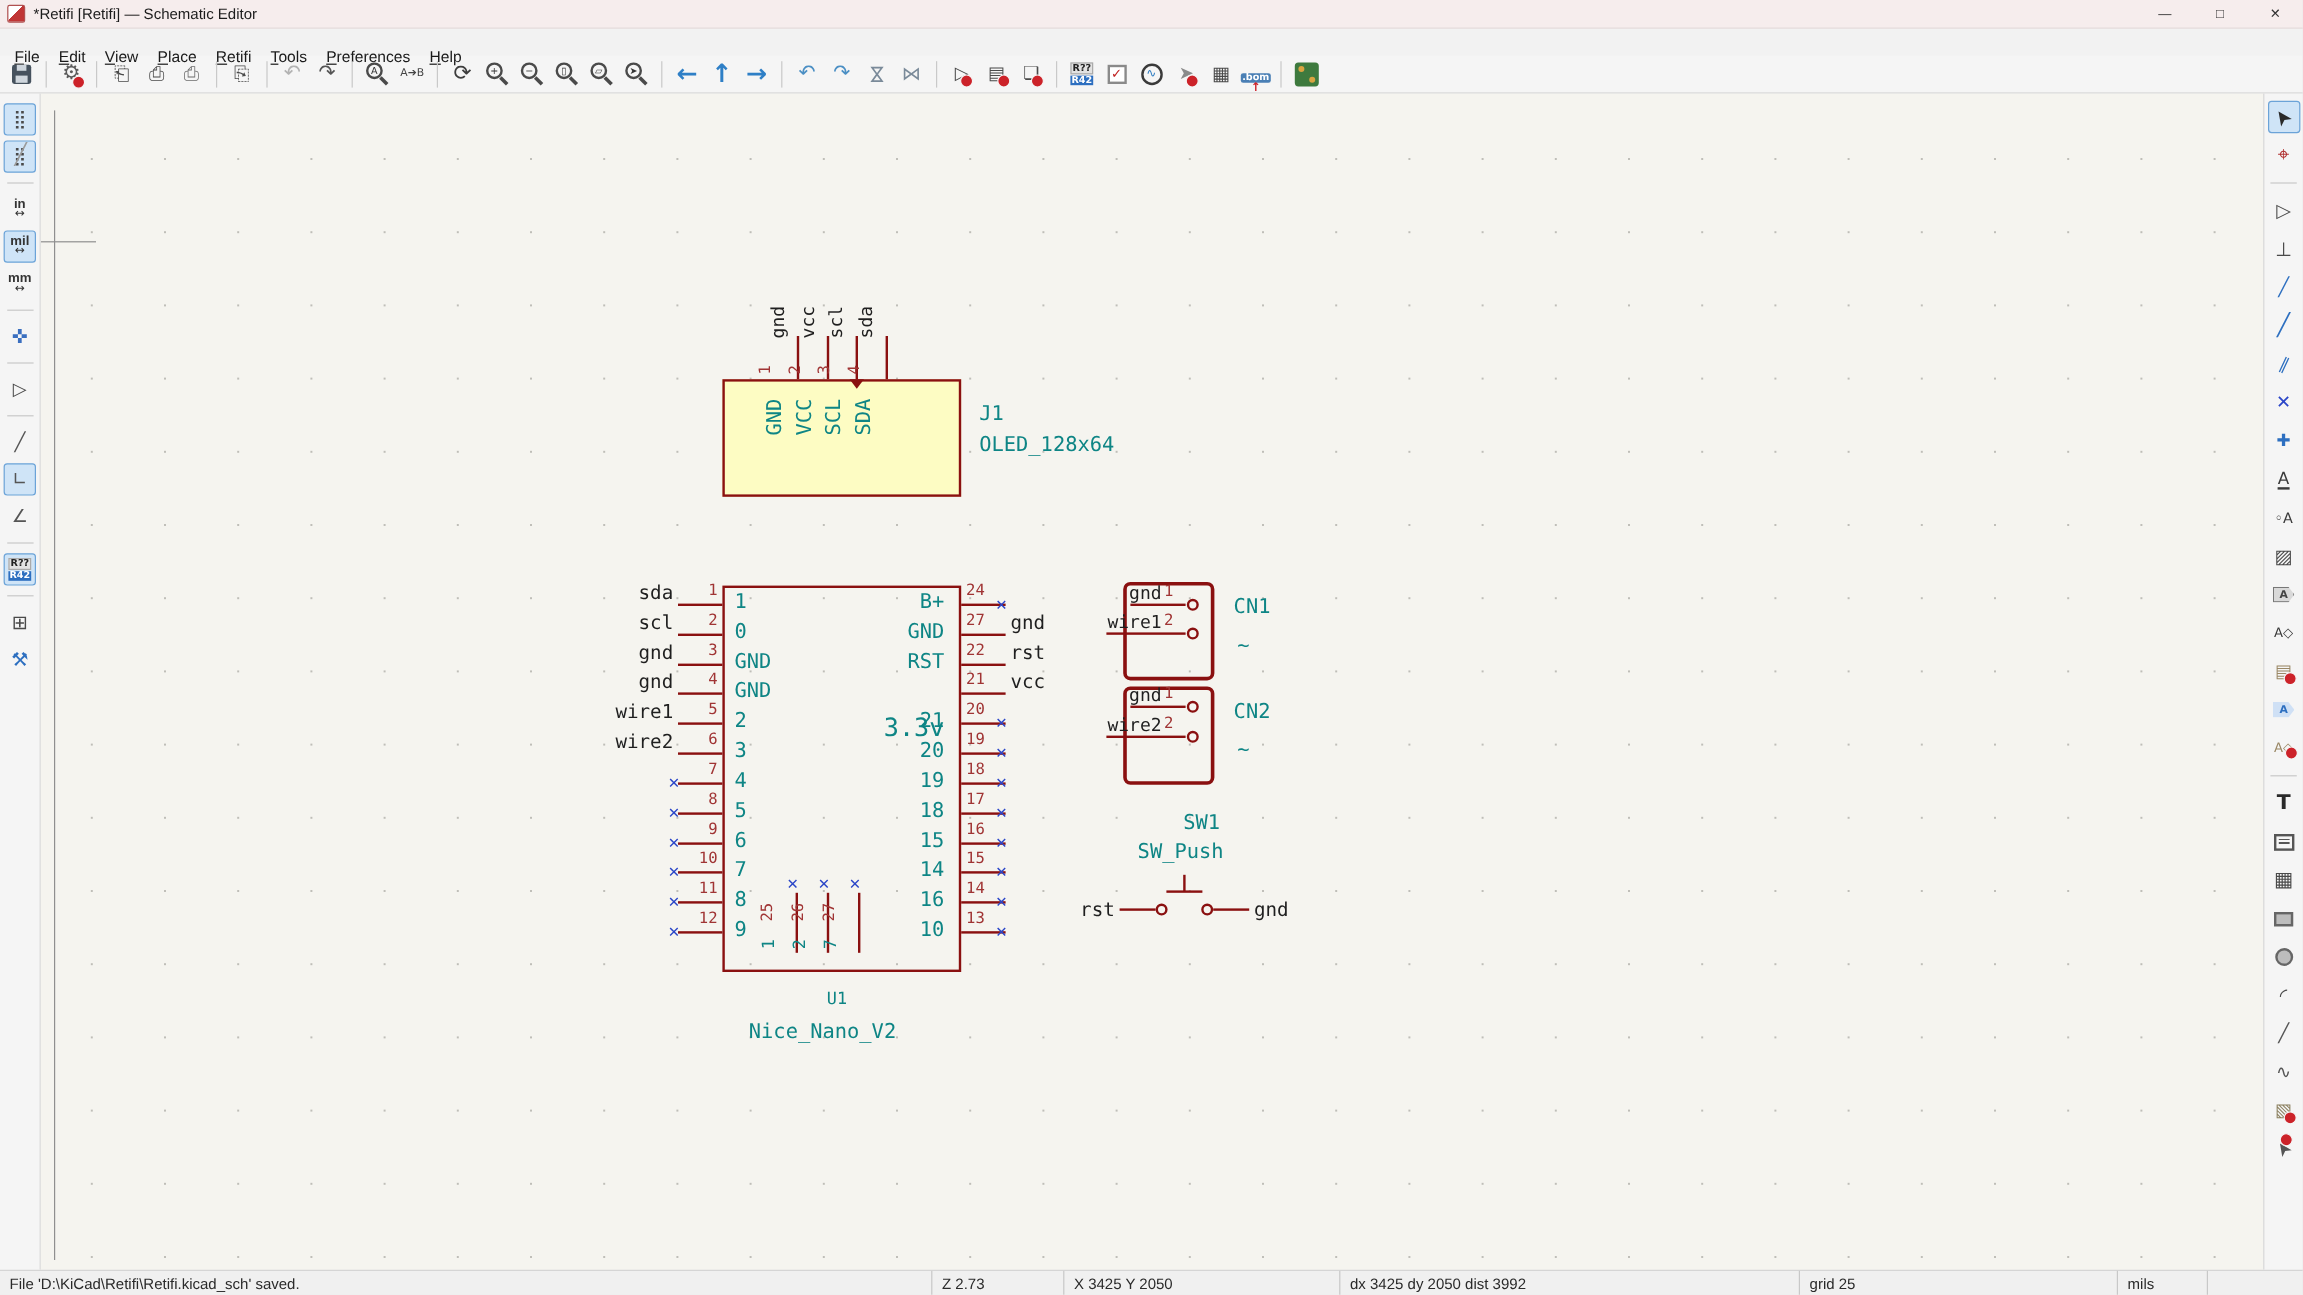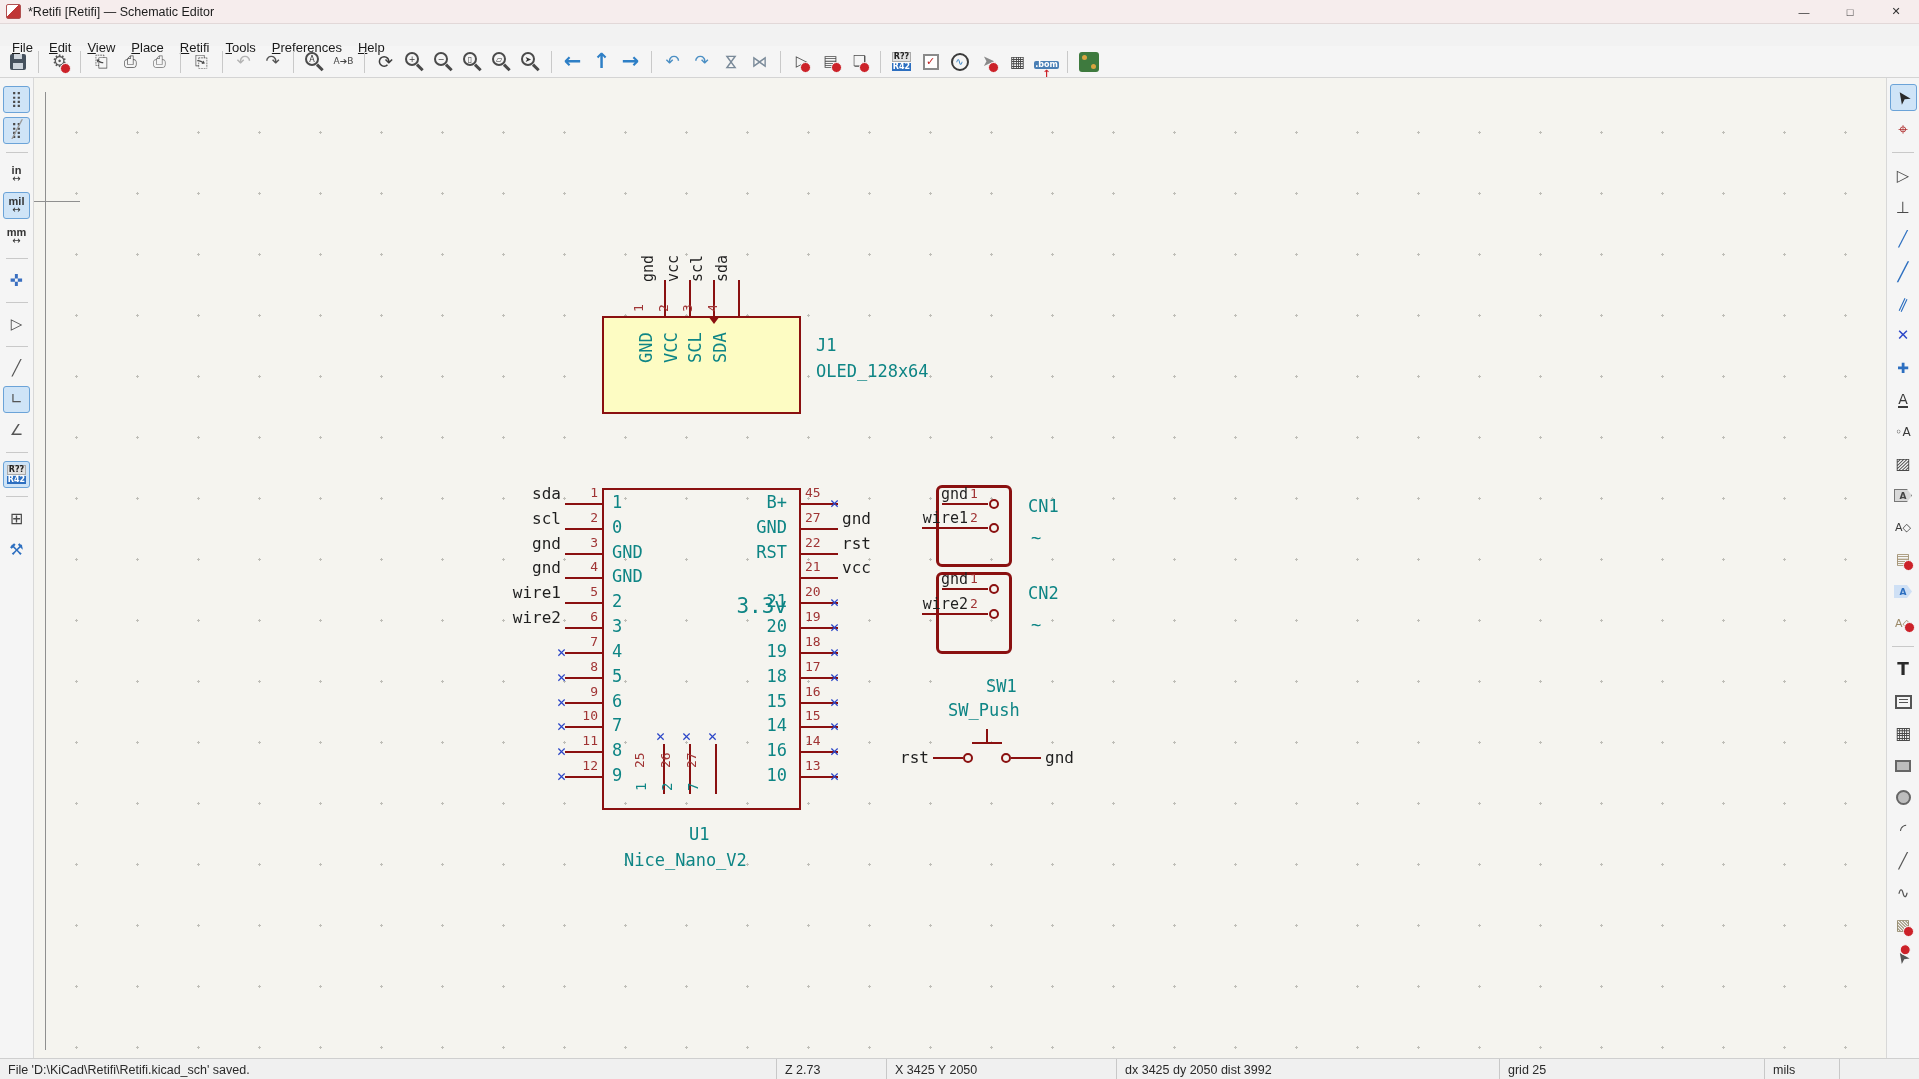--- a/index.html
+++ b/index.html
@@ -388,21 +388,21 @@
       <span class="schtext" style="left: 523px; top: 640.38px; color: rgb(43, 70, 200); font-size: 15px;">✕</span>
       <div class="abs" style="left: 531px; top: 673.2px; width: 37px; height: 2px; background: rgb(138, 16, 16);"></div>
       <span class="schtext" style="left: 504px; top: 656.2px; color: rgb(160, 52, 52); font-size: 13px; width: 60px; text-align: right;">11</span>
       <span class="schtext" style="left: 578px; top: 663.2px; color: rgb(14, 133, 133); font-size: 17px;">8</span>
       <span class="schtext" style="left: 523px; top: 665.2px; color: rgb(43, 70, 200); font-size: 15px;">✕</span>
       <div class="abs" style="left: 531px; top: 698.02px; width: 37px; height: 2px; background: rgb(138, 16, 16);"></div>
       <span class="schtext" style="left: 504px; top: 681.02px; color: rgb(160, 52, 52); font-size: 13px; width: 60px; text-align: right;">12</span>
       <span class="schtext" style="left: 578px; top: 688.02px; color: rgb(14, 133, 133); font-size: 17px;">9</span>
       <span class="schtext" style="left: 523px; top: 690.02px; color: rgb(43, 70, 200); font-size: 15px;">✕</span>
       <div class="abs" style="left: 767px; top: 425px; width: 37px; height: 2px; background: rgb(138, 16, 16);"></div>
-      <span class="schtext" style="left: 771px; top: 408px; color: rgb(160, 52, 52); font-size: 13px;">45</span>
+      <span class="schtext" style="left: 771px; top: 408px; color: rgb(160, 52, 52); font-size: 13px;">24</span>
       <span class="schtext" style="left: 600px; top: 415px; color: rgb(14, 133, 133); font-size: 17px; width: 153px; text-align: right;">B+</span>
       <span class="schtext" style="left: 796px; top: 417px; color: rgb(43, 70, 200); font-size: 15px;">✕</span>
       <div class="abs" style="left: 767px; top: 449.82px; width: 37px; height: 2px; background: rgb(138, 16, 16);"></div>
       <span class="schtext" style="left: 771px; top: 432.82px; color: rgb(160, 52, 52); font-size: 13px;">27</span>
       <span class="schtext" style="left: 600px; top: 439.82px; color: rgb(14, 133, 133); font-size: 17px; width: 153px; text-align: right;">GND</span>
       <span class="schtext" style="left: 808px; top: 431.82px; color: rgb(31, 31, 31); font-size: 16px;">gnd</span>
       <div class="abs" style="left: 767px; top: 474.64px; width: 37px; height: 2px; background: rgb(138, 16, 16);"></div>
       <span class="schtext" style="left: 771px; top: 457.64px; color: rgb(160, 52, 52); font-size: 13px;">22</span>
       <span class="schtext" style="left: 600px; top: 464.64px; color: rgb(14, 133, 133); font-size: 17px; width: 153px; text-align: right;">RST</span>
       <span class="schtext" style="left: 808px; top: 456.64px; color: rgb(31, 31, 31); font-size: 16px;">rst</span>
@@ -459,21 +459,21 @@
         <span style="color: rgb(14, 133, 133); font-size: 14px;">2</span>
       </div>
       <div class="abs" style="left: 681.25px; top: 666px; width: 1.5px; height: 50px; background: rgb(138, 16, 16);"></div>
       <span class="schtext" style="left: 674px; top: 650px; color: rgb(43, 70, 200); font-size: 15px;">✕</span>
       <div class="vwrap" style="left: 664px; top: 690px;">
         <span style="color: rgb(160, 52, 52); font-size: 13px;">27</span>
       </div>
       <div class="vwrap" style="left: 666px; top: 713px;">
         <span style="color: rgb(14, 133, 133); font-size: 14px;">7</span>
       </div>
-      <span class="schtext" style="left: 655px; top: 747px; color: rgb(14, 133, 133); font-size: 17px;">U1</span>
+      <span class="schtext" style="left: 655px; top: 747px; color: rgb(14, 133, 133); font-size: 14px;">U1</span>
       <span class="schtext" style="left: 590px; top: 773px; color: rgb(14, 133, 133); font-size: 17px;">Nice_Nano_V2</span>
       <div class="abs" style="left: 902px; top: 407px; width: 76px; height: 82px; border: 3px solid rgb(138, 16, 16); border-radius: 6px;"></div>
       <div class="abs" style="left: 908px; top: 425.1px; width: 46px; height: 1.8px; background: rgb(138, 16, 16);"></div>
       <div class="abs" style="left: 955px; top: 421px; width: 10px; height: 10px; border: 2px solid rgb(138, 16, 16); border-radius: 50%;"></div>
       <span class="schtext" style="left: 936px; top: 409px; color: rgb(160, 52, 52); font-size: 13px;">1</span>
       <span class="schtext" style="left: 854px; top: 408px; color: rgb(31, 31, 31); font-size: 15px; width: 80px; text-align: right;">gnd</span>
       <div class="abs" style="left: 888px; top: 449.1px; width: 66px; height: 1.8px; background: rgb(138, 16, 16);"></div>
       <div class="abs" style="left: 955px; top: 445px; width: 10px; height: 10px; border: 2px solid rgb(138, 16, 16); border-radius: 50%;"></div>
       <span class="schtext" style="left: 936px; top: 433px; color: rgb(160, 52, 52); font-size: 13px;">2</span>
       <span class="schtext" style="left: 854px; top: 432px; color: rgb(31, 31, 31); font-size: 15px; width: 80px; text-align: right;">wire1</span>

